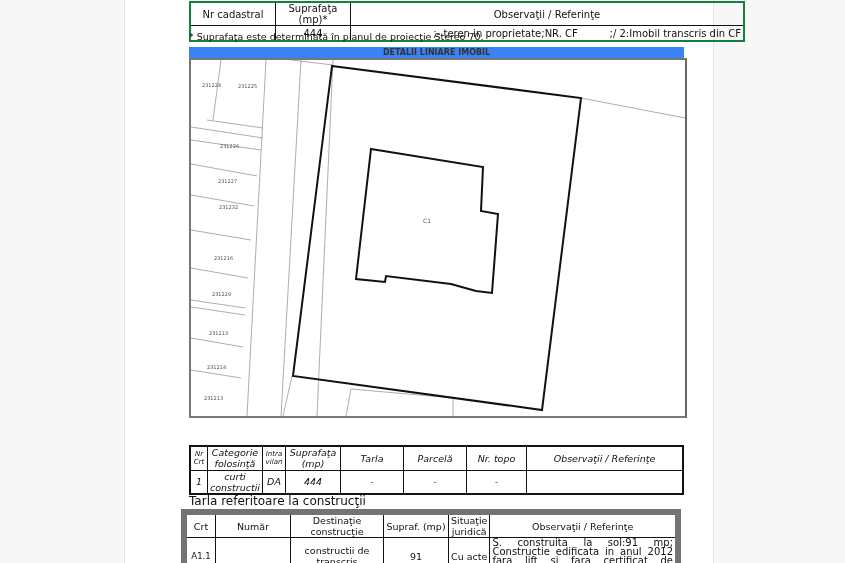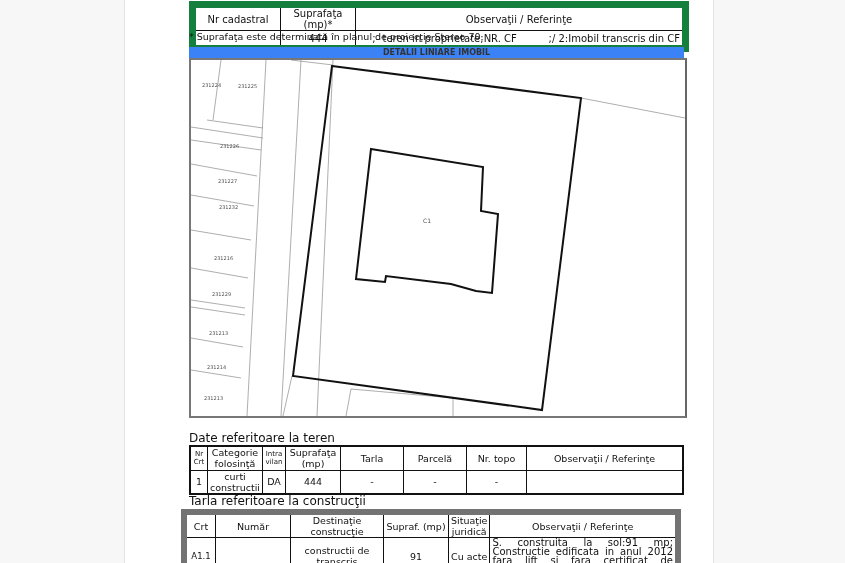--- a/index.html
+++ b/index.html
@@ -1,27 +1,27 @@
 <!DOCTYPE html>
 <html><head>
 <meta charset="utf-8">
 <style>
   html, body { margin:0; padding:0; }
   body { width:845px; height:563px; background:#f7f7f7; position:relative; overflow:hidden; font-family:"DejaVu Sans", sans-serif; color:#111; }
   .page { position:absolute; left:124px; top:0; width:588px; height:563px; background:#fff; border-left:1px solid #e4e4e4; border-right:1px solid #e4e4e4; }
   table { border-collapse:collapse; position:absolute; }
   td, th { border:1px solid #111; font-weight:normal; text-align:center; vertical-align:middle; padding:0 2px; }
-  .t1 { left:64px; top:1px; width:500px; border:7px solid #15803d; font-size:10px; }
+  .t1 { left:64px; top:1px; width:556px; border:2px solid #15803d; font-size:10px; }
   .t1 td { height:14px; }
   .note { position:absolute; left:64px; top:31px; font-size:9.5px; }
   .bar { position:absolute; left:64px; top:47px; width:495px; height:11px; background:#3b82f6; font-size:8px; text-align:center; line-height:12px; font-weight:bold; color:#333; }
   .map { position:absolute; left:64px; top:58px; width:494px; height:356px; border:2px solid #777; border-right:2px solid #666; background:#fff; }
   .h { position:absolute; left:64px; font-size:12px; font-weight:normal; }
   .t2 { left:64px; top:445px; width:495px; border:2px solid #111; font-size:9.5px; }
-  .t2 td { line-height:11px; }
+  .t2 td { line-height:11px;font-style:italic; }
   .t3 { left:56px; top:509px; width:500px; border:6px solid #737373; font-size:9.5px; }
   .t3 td { line-height:11px; }
   .small { font-size:7px; line-height:8px !important; }
   .obs { text-align:justify; font-size:10px; line-height:9px !important; padding:0 2px; }
 </style>
 </head>
 <body>
 
 <div class="page">
 
@@ -80,21 +80,20 @@
         <text x="23" y="200">231216</text>
         <text x="21" y="236">231229</text>
         <text x="18" y="275">231213</text>
         <text x="16" y="309">231214</text>
         <text x="13" y="340">231213</text>
         <text x="232" y="163" font-size="6">C1</text>
       </g>
     </svg>
   </div>
 
-  <div class="h" style="top:431px">Date referitoare la teren</div>
   <table class="t2">
     <tbody>
         <tr style="height:24px">
       <td class="small" style="width:12px">Nr Crt</td>
       <td style="width:50px">Categorie folosinţă</td>
       <td class="small" style="width:18px">Intra vilan</td>
       <td style="width:50px">Suprafaţa (mp)</td>
       <td style="width:58px">Tarla</td>
       <td style="width:58px">Parcelă</td>
       <td style="width:55px">Nr. topo</td>

